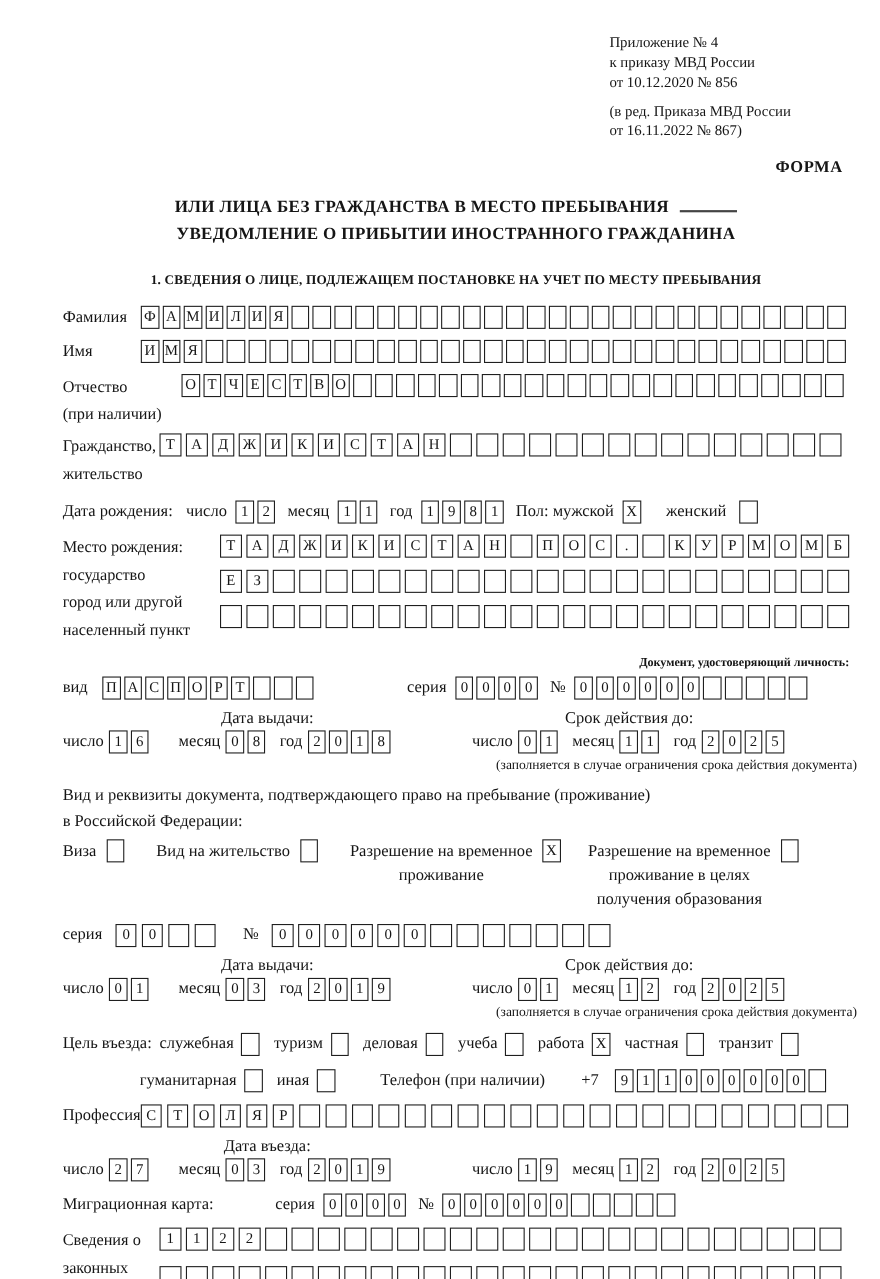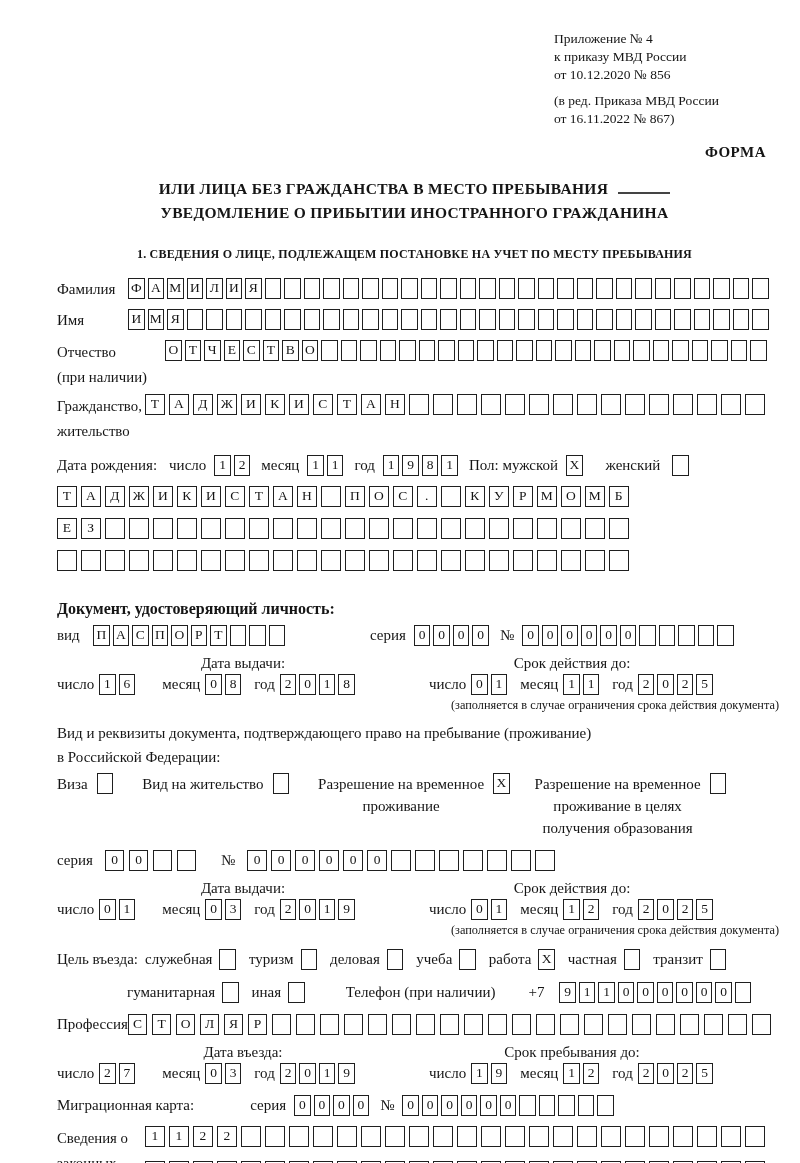--- a/index.html
+++ b/index.html
@@ -24,21 +24,21 @@
     width:16.5px;height:21px;border:1.6px solid #1f1f1f;margin-right:3px;
     font-size:13.5px;line-height:18px;text-align:center;background:#fff;
   }
   .wide .cell{width:19.5px;margin-right:4.5px;}
   .gap8{width:8px;flex:0 0 8px;} .gap12{width:12px;flex:0 0 12px;} .gap20{width:20px;flex:0 0 20px;}
 
   .lblcol{flex:0 0 auto;}
   .lblcol div{font-size:14.8px;line-height:25px;white-space:nowrap;}
   .cellcol .cells{margin-bottom:7px;}
 
-  .doc-heading{text-align:left;font-weight:bold;font-size:16px;margin-top:22px;}
+  .doc-heading{text-align:right;font-weight:bold;font-size:11px;margin-top:10px;}
 
   .dates{margin-top:8px;}
   .dh-row{display:flex;font-size:15px;}
   .dh-left{width:372px;text-align:center;}
   .dh-right{width:286px;text-align:center;}
   .dr-row{display:flex;align-items:center;margin-top:2px;}
   .dg{display:flex;align-items:center;flex:0 0 auto;}
   .dg-left{width:372px;}
   .dg .lbl{margin-right:5px;line-height:21px;}
   .dg .cells{margin-right:10px;}
@@ -263,20 +263,26 @@
       </span>
       <span class="gap20"></span>
     <span class="lbl">женский</span>
       <span class="gap12"></span>
     <span class="cells">
         <span class="cell"></span>
       </span>
   </div>
 
   <div class="row" style="margin-top:9px;">
+    <span class="lblcol" style="width:143px;">
+      <div>Место рождения:</div>
+      <div>государство</div>
+      <div>город или другой</div>
+      <div>населенный пункт</div>
+    </span>
     <span class="cellcol">
       <div class="cells wide">
           <span class="cell">Т</span>
           <span class="cell">А</span>
           <span class="cell">Д</span>
           <span class="cell">Ж</span>
           <span class="cell">И</span>
           <span class="cell">К</span>
           <span class="cell">И</span>
           <span class="cell">С</span>
@@ -651,21 +657,20 @@
         <span class="cell"></span>
         <span class="cell"></span>
         <span class="cell"></span>
         <span class="cell"></span>
       </span>
   </div>
 
   <div class="dates">
     <div class="dh-row">
       <span class="dh-left">Дата въезда:</span>
-      <span class="dh-right">Срок пребывания до:</span>
     </div>
     <div class="dr-row">
       <span class="dg dg-left">
         <span class="lbl">число</span>
         <span class="cells">
             <span class="cell">2</span>
             <span class="cell">7</span>
           </span>
         <span class="lbl" style="margin-left:14px;">месяц</span>
         <span class="cells">

